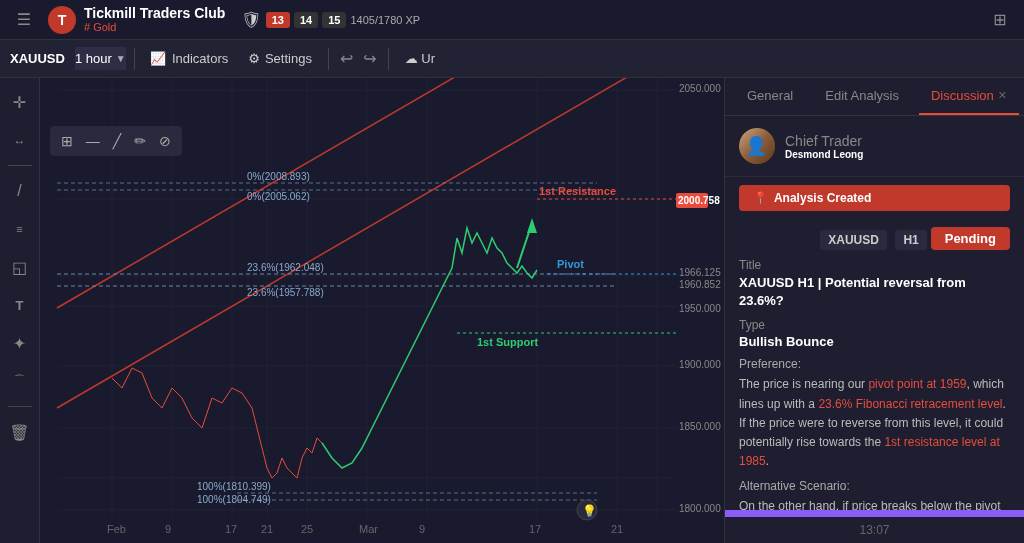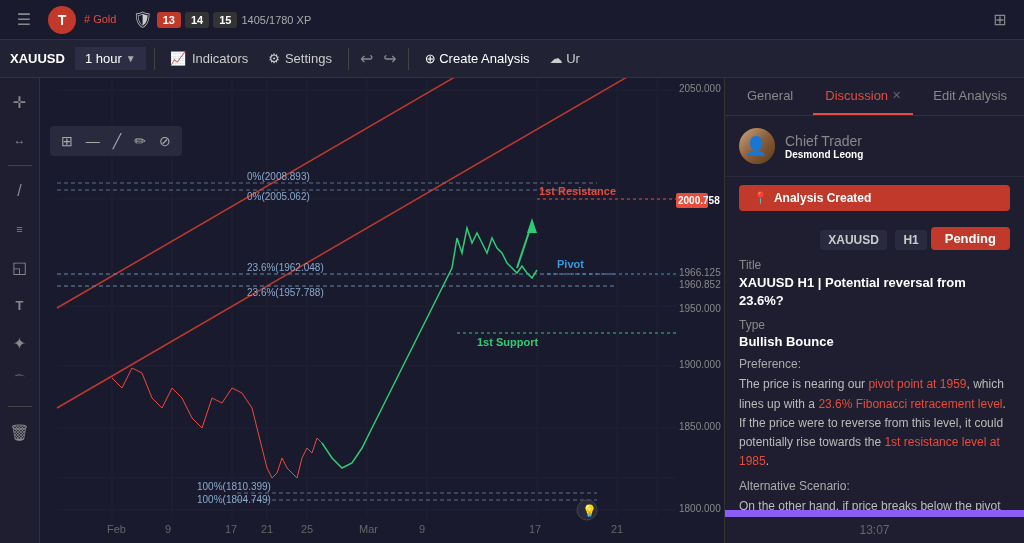--- a/index.html
+++ b/index.html
@@ -26,21 +26,21 @@
     .nav-spacer { flex: 1; }
     .nav-right { display: flex; align-items: center; gap: 6px; }
     .grid-icon { color: #aaa; font-size: 16px; cursor: pointer; }
 
     
     .chart-toolbar {
       display: flex; align-items: center; background: #222235; height: 38px; padding: 0 10px; gap: 4px; border-bottom: 1px solid #333; font-size: 13px;
     }
     .pair-label { color: white; font-weight: 600; margin-right: 6px; }
     .timeframe-btn {
-      display: flex; align-items: center; gap: 4px; background: #2d2d45; color: white; border: none; padding: 4px 10px; border-radius: 0; cursor: pointer; font-size: 13px;
+      display: flex; align-items: center; gap: 4px; background: #2d2d45; color: white; border: none; padding: 4px 0; border-radius: 0; cursor: pointer; font-size: 13px;
     }
     .chevron { font-size: 10px; color: #aaa; }
     .toolbar-sep { width: 1px; height: 22px; background: #444; margin: 0 4px; }
     .toolbar-btn {
       display: flex; align-items: center; gap: 5px; background: none; border: none; color: #ccc; cursor: pointer; padding: 4px 8px; border-radius: 4px; font-size: 13px;
     }
     .toolbar-btn.create { color: white; }
     .undo-btn { background: none; border: none; color: #888; cursor: pointer; font-size: 16px; padding: 0 3px; }
 
     
@@ -120,20 +120,21 @@
   </style>
 </head>
 <body>
 
 <div class="top-nav">
   <button class="lt-btn hamburger-icon">☰</button>
   <div class="logo-circle">
     <span>T</span>
   </div>
   <div class="brand-group">
+    <span class="brand-name">Tickmill Traders Club</span>
     <span class="brand-sub"># Gold</span>
   </div>
   <div class="xp-bar">
     <span class="xp-icon">🛡</span>
     <span class="xp-level active">13</span>
     <span class="xp-level">14</span>
     <span class="xp-level">15</span>
     <span class="xp-text">1405/1780 XP</span>
   </div>
   <div class="nav-spacer"></div>
@@ -154,21 +155,20 @@
     <span>Indicators</span>
   </button>
   <button class="toolbar-btn">
     <span>⚙</span>
     <span>Settings</span>
   </button>
   <div class="toolbar-sep"></div>
   <button class="undo-btn">↩</button>
   <button class="undo-btn">↪</button>
   <div class="toolbar-sep"></div>
-  <button class="toolbar-btn create">⊕ Create Analysis</button>
   <button class="toolbar-btn">☁ Ur</button>
 </div>
 
 <div class="main-layout">
 
   <div class="left-toolbar">
     <button class="lt-btn">✛</button>
     <button class="lt-btn" style="font-size:12px">↔</button>
     <div class="lt-sep"></div>
     <button class="lt-btn">/</button>
@@ -287,25 +287,25 @@
 
       <circle cx="530" cy="432" r="10" fill="#2a2a3e" stroke="#444" stroke-width="1"></circle>
       <text x="525" y="437" fill="#888" font-size="12">💡</text>
     </svg>
   </div>
 
   <div class="right-panel">
 
     <div class="panel-tabs">
       <div class="panel-tab">General</div>
+      <div class="panel-tab">Edit Analysis</div>
       <div class="panel-tab active close-tab">
         <span>Discussion</span>
         <span class="tab-close">✕</span>
       </div>
-      <div class="panel-tab">Edit Analysis</div>
     </div>
 
     <div class="user-profile">
       <div class="avatar">
         <div class="avatar-img">👤</div>
       </div>
       <div class="user-info">
         <span class="user-role">Chief Trader</span>
         <span class="user-name">Desmond Leong</span>
       </div>

